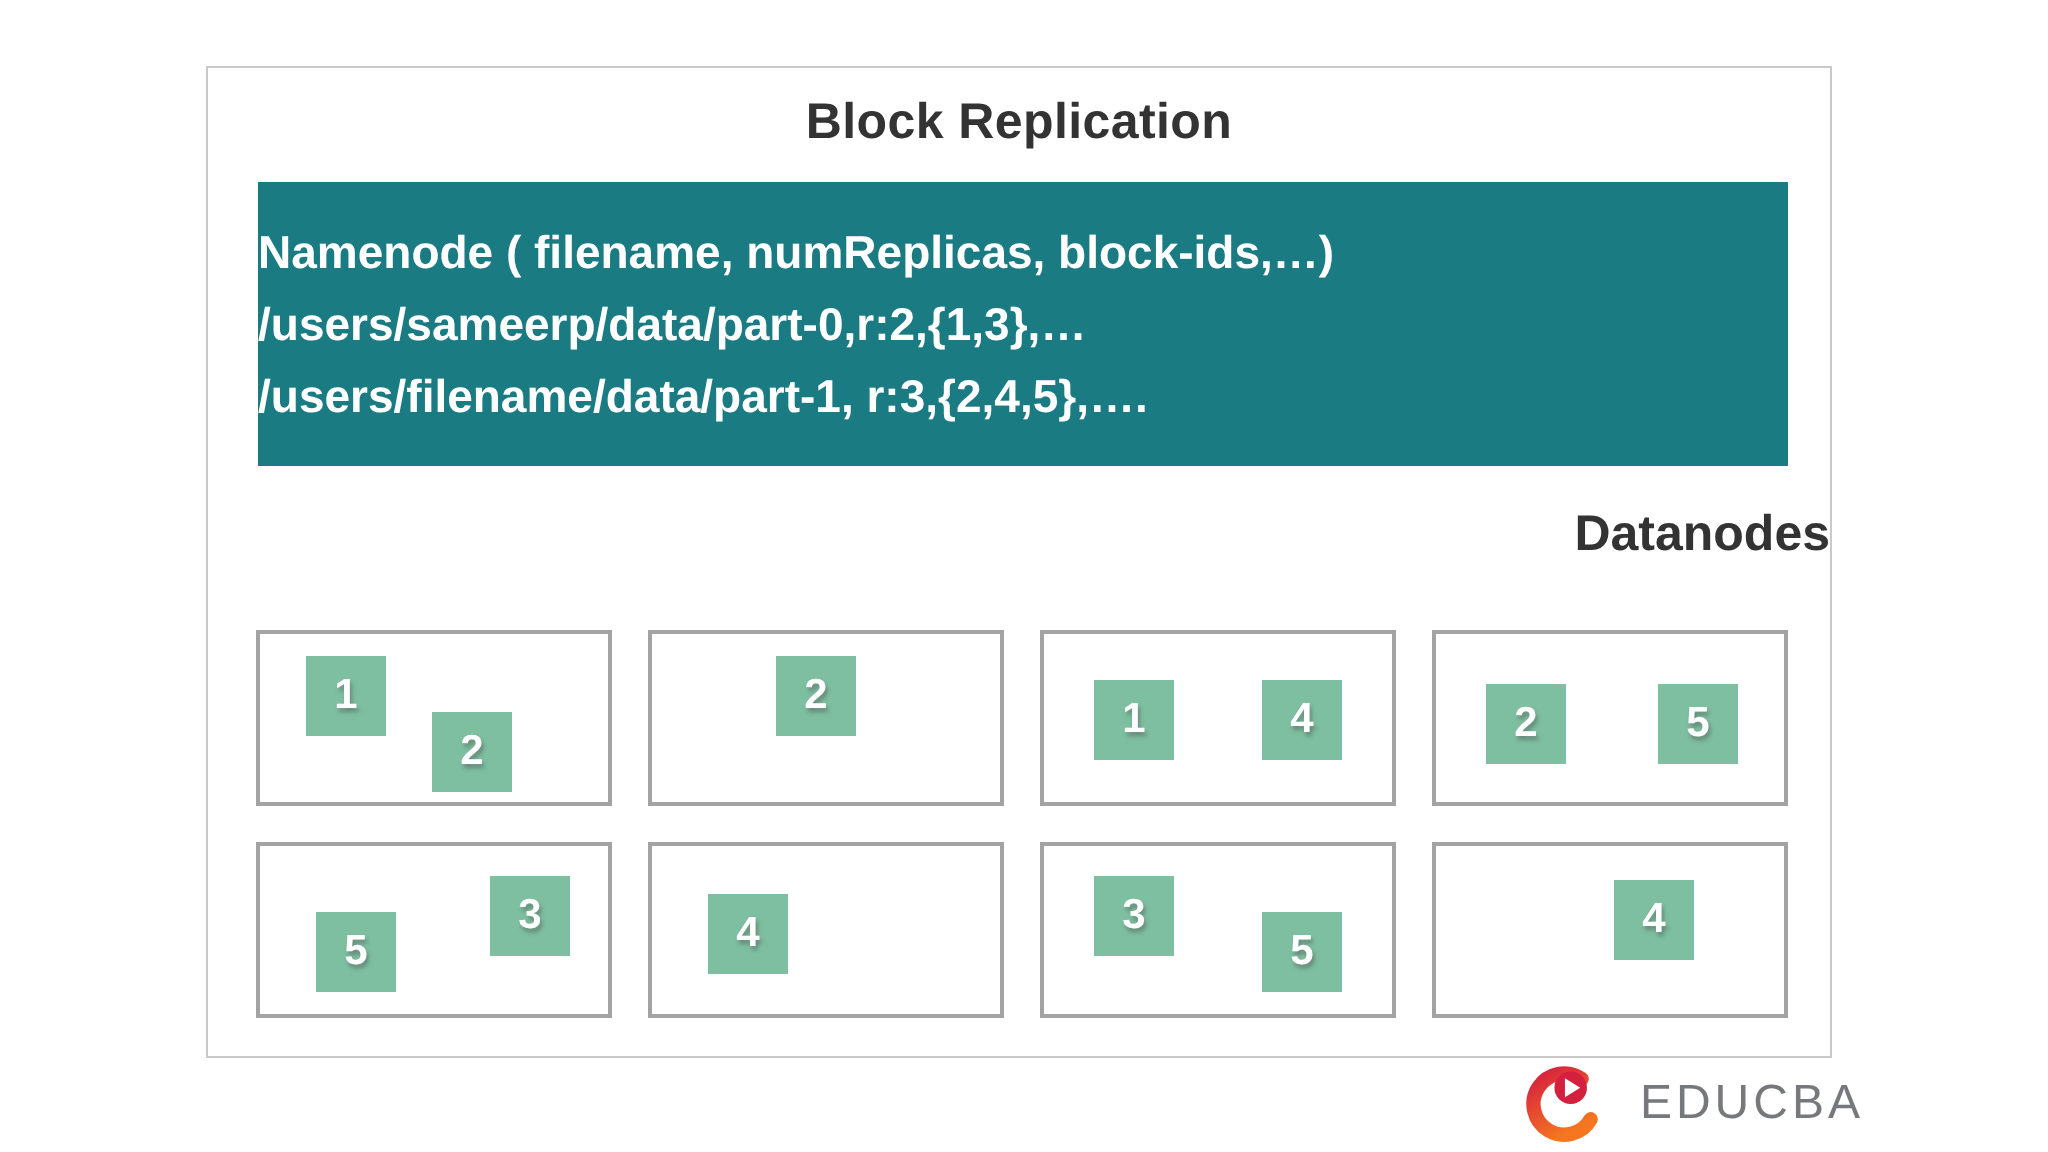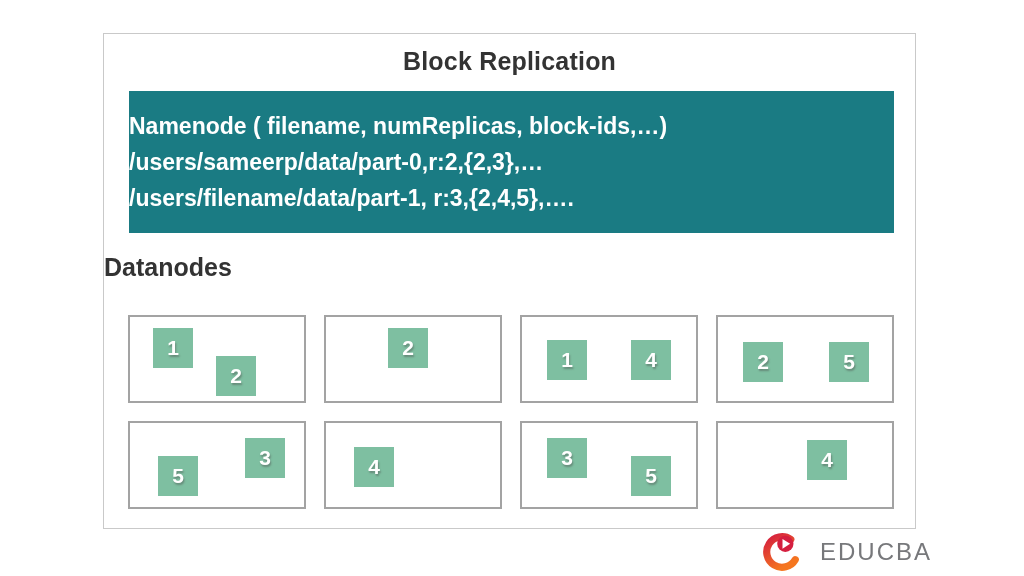--- a/index.html
+++ b/index.html
@@ -53,21 +53,21 @@
     flex-direction: column;
     justify-content: center;
     line-height: 36px;
     box-sizing: border-box;
   }
   .dn-heading {
     position: absolute;
     top: 219px;
     left: 0;
     width: 100%;
-    text-align: left;
+    text-align: right;
     font-size: 25px;
     font-weight: 700;
     color: var(--heading-text, #333333);
   }
   .grid {
     position: absolute;
     left: 24px;
     top: 281px;
     display: grid;
     grid-template-columns: repeat(4, 178px);
@@ -114,21 +114,21 @@
 </style>
 </head>
 <body>
 
 <div class="page">
   <div class="card">
     <div class="title">Block Replication</div>
 
     <div class="banner">
       <div>Namenode ( filename, numReplicas, block-ids,…)</div>
-      <div>/users/sameerp/data/part-0,r:2,{2,3},…</div>
+      <div>/users/sameerp/data/part-0,r:2,{1,3},…</div>
       <div>/users/filename/data/part-1, r:3,{2,4,5},….</div>
     </div>
 
     <div class="dn-heading">Datanodes</div>
 
     <div class="grid">
         <div class="dnode">
           <div class="block" style="left: 23px; top: 11px;">1</div>
           <div class="block" style="left: 86px; top: 39px;">2</div>
         </div>

